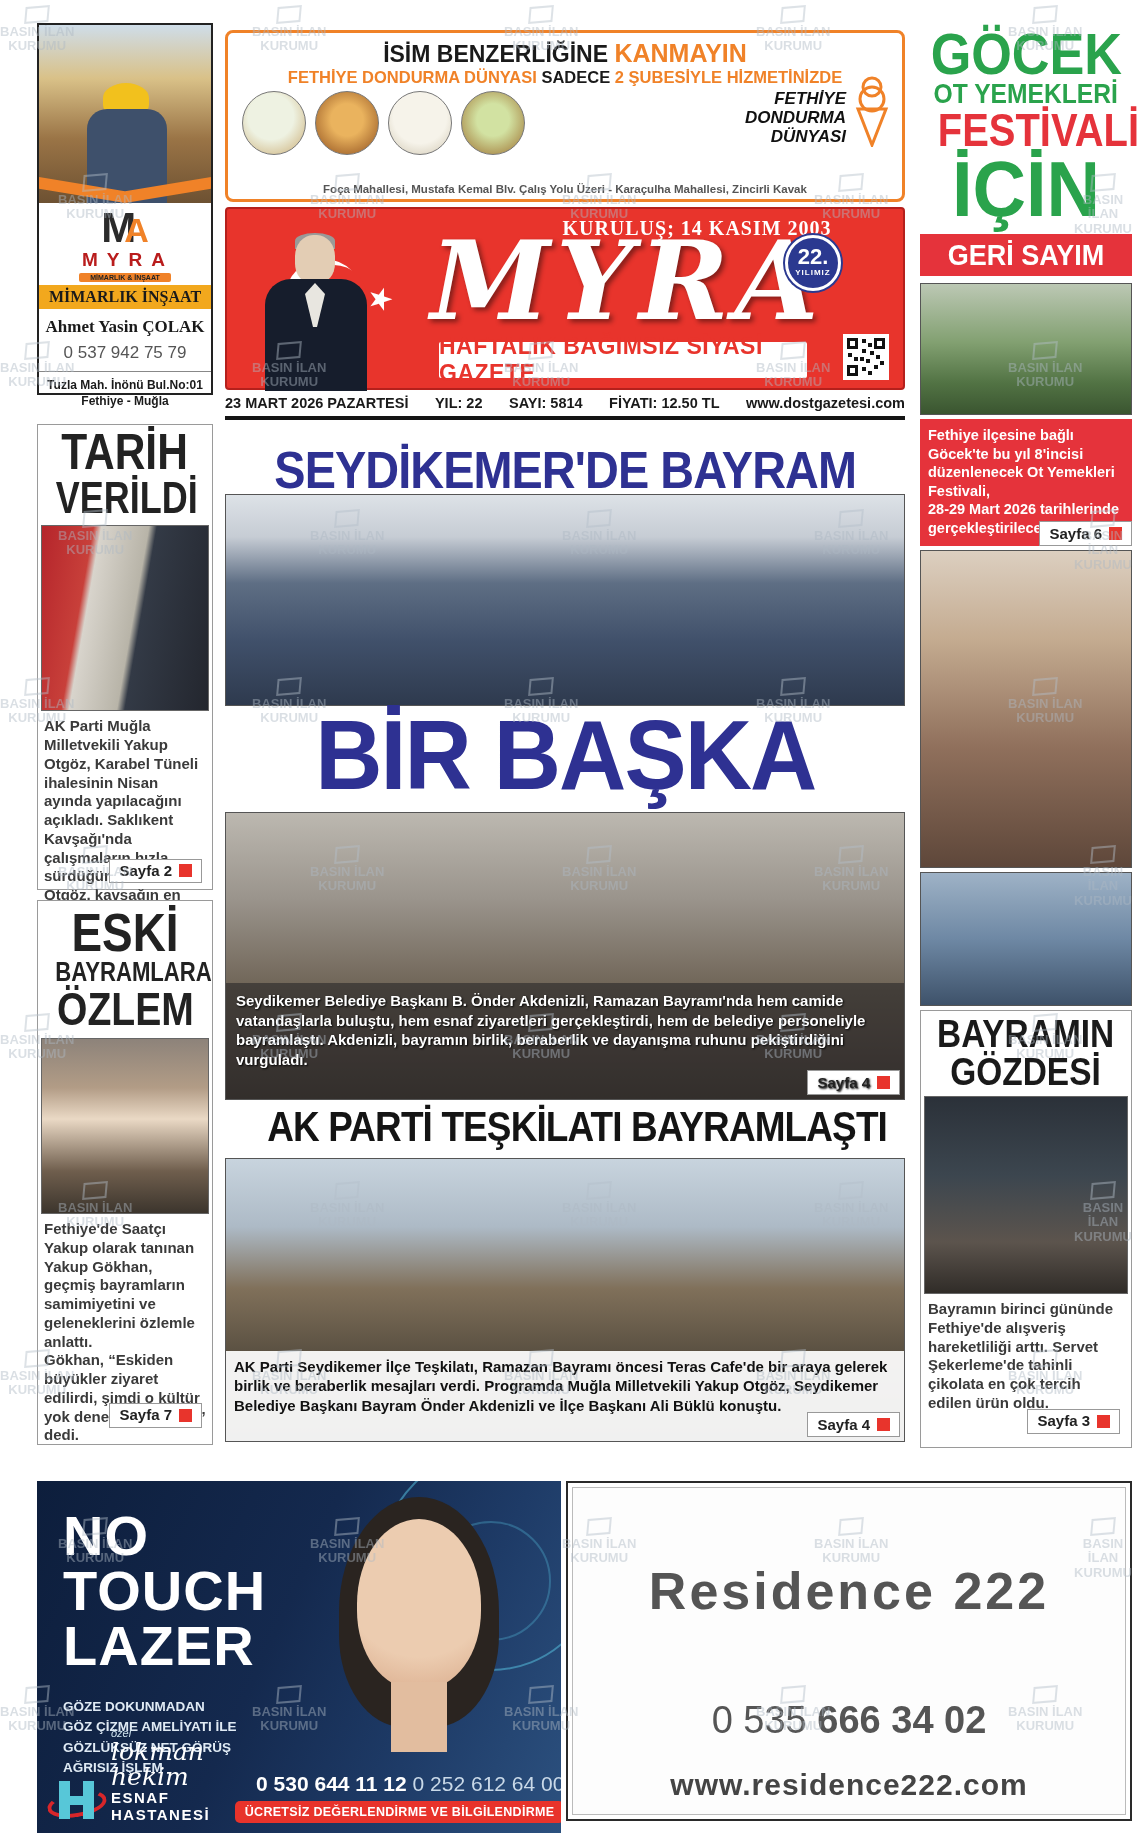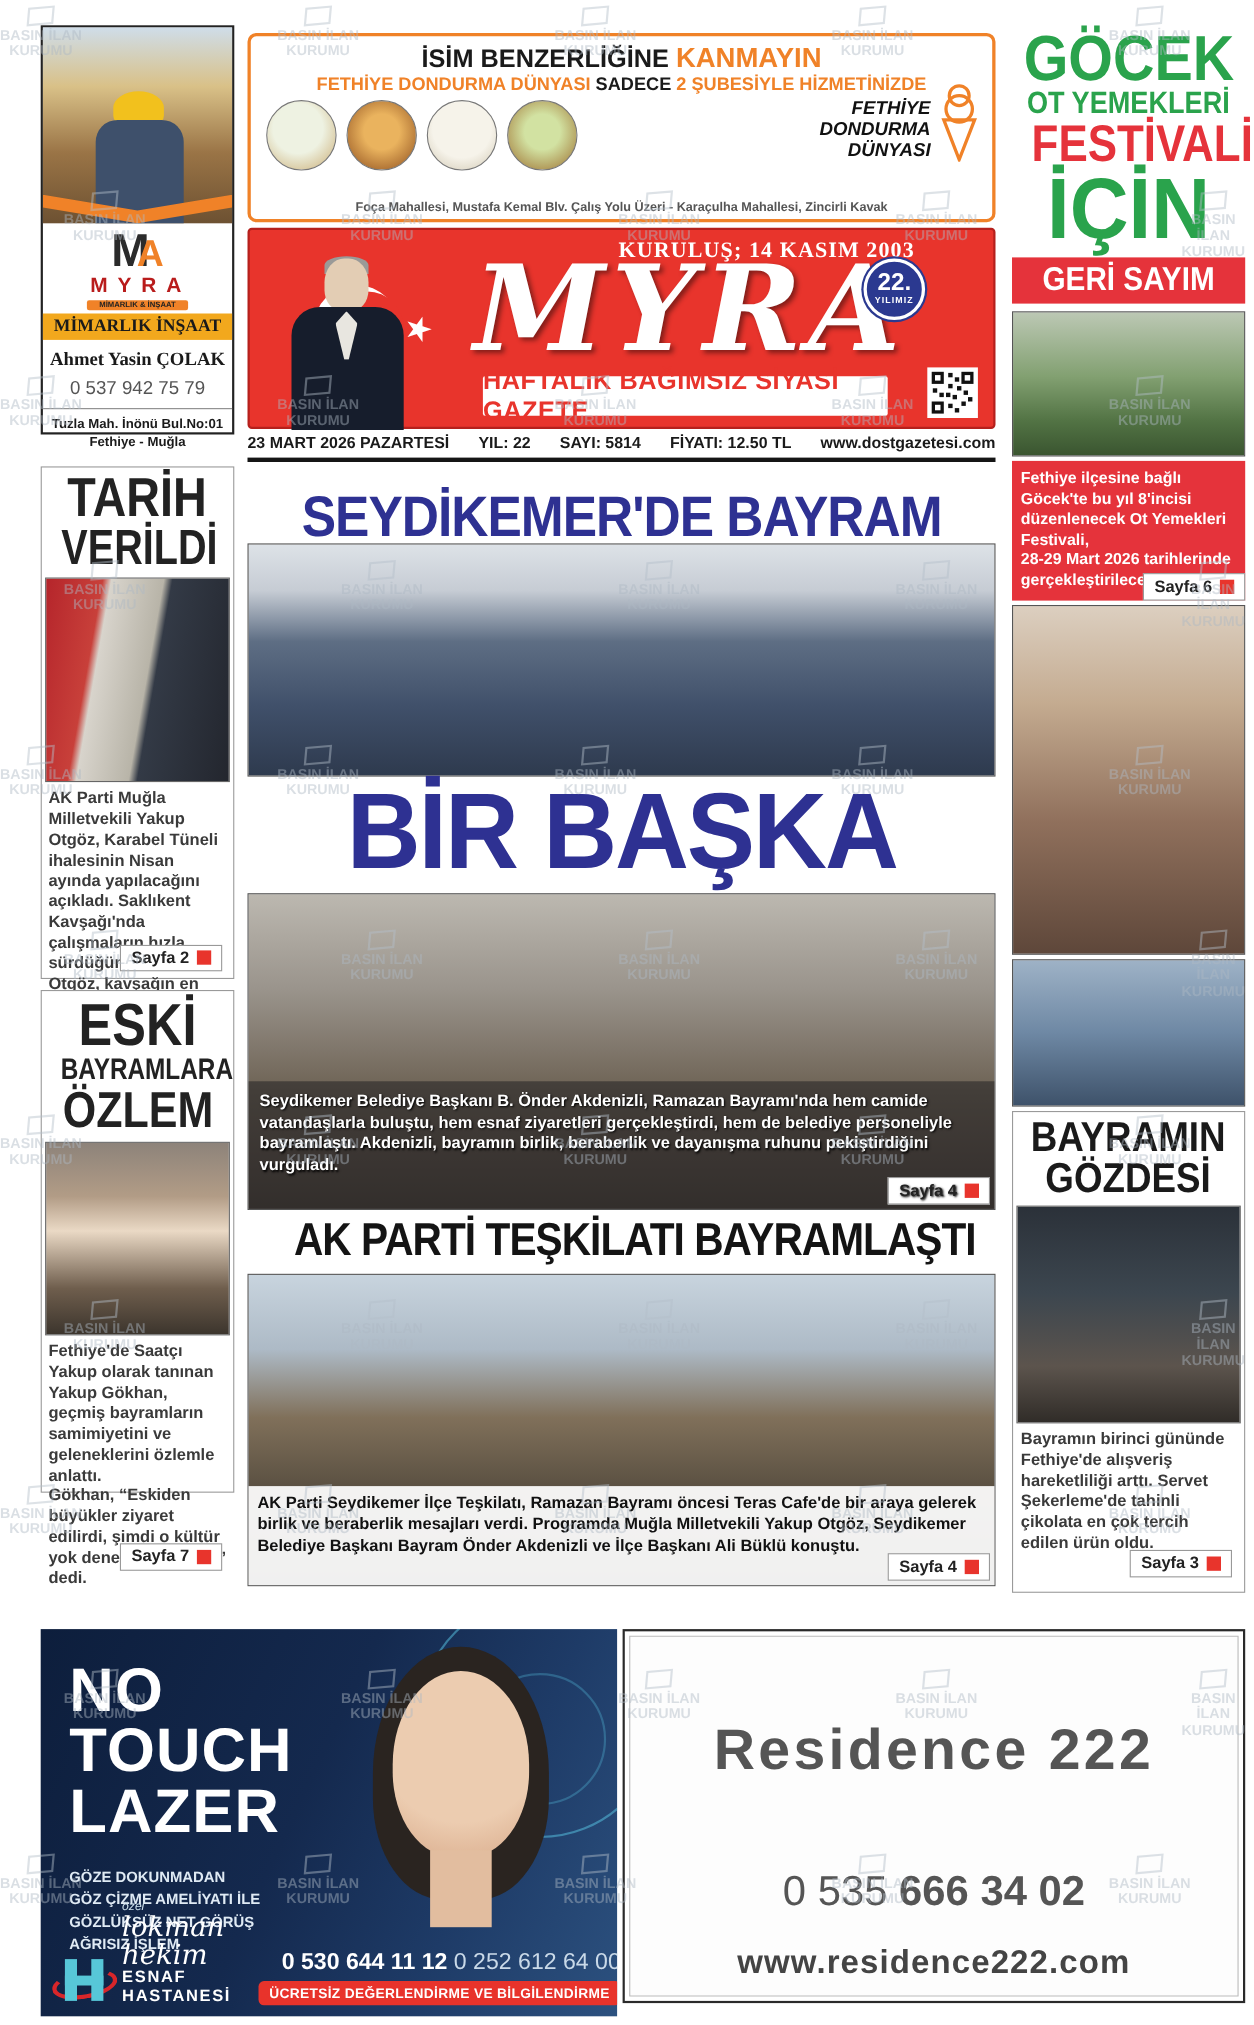--- a/index.html
+++ b/index.html
@@ -235,21 +235,21 @@
        background:linear-gradient(100deg,#b5252b 0%,#c8403a 26%,#d8d4cc 30%,#b8b4a8 54%,#333a46 58%,#23262e 100%);"></div>
   <div class="body-txt" style="position:relative;margin:6px 6px 0;height:170px;">
     <span class="pre">AK Parti Muğla Milletvekili Yakup Otgöz, Karabel Tüneli ihalesinin Nisan ayında yapılacağını açıkladı. Saklıkent Kavşağı'nda çalışmaların hızla sürdüğünü belirten Otgöz, kavşağın en geç Mayıs başında trafiğe açılacağını söyledi.</span>
     <span class="page-badge">
       <span>Sayfa 2</span>
         <span class="sq"></span>
     </span>
   </div>
 </div>
 
-<div class="story-box" style="left:37px;top:900px;width:176px;height:457px;">
+<div class="story-box" style="left:37px;top:900px;width:176px;height:545px;">
   <div class="ctr" style="margin-top:4px;font-weight:800;color:#222;line-height:1;">
     <span class="cond" style="--sx:.85;font-size:54px;">ESKİ</span><br>
     <span class="cond" style="--sx:.82;font-size:27px;">BAYRAMLARA</span><br>
     <span class="cond" style="--sx:.85;font-size:46px;">ÖZLEM</span>
   </div>
   <div style="position:relative;margin:6px 3px 0;height:176px;border:1px solid #666;
        background:linear-gradient(180deg,#8d837a 0%,#b29c86 28%,#ead9c5 46%,#6f5e4d 76%,#3c352d 100%);"></div>
   <div class="body-txt" style="position:relative;margin:6px 6px 0;height:212px;">
     <span class="pre">Fethiye'de Saatçı Yakup olarak tanınan Yakup Gökhan, geçmiş bayramların samimiyetini ve geleneklerini özlemle anlattı.
 Gökhan, “Eskiden büyükler ziyaret edilirdi, şimdi o kültür yok denecek kadar az” dedi.</span>

